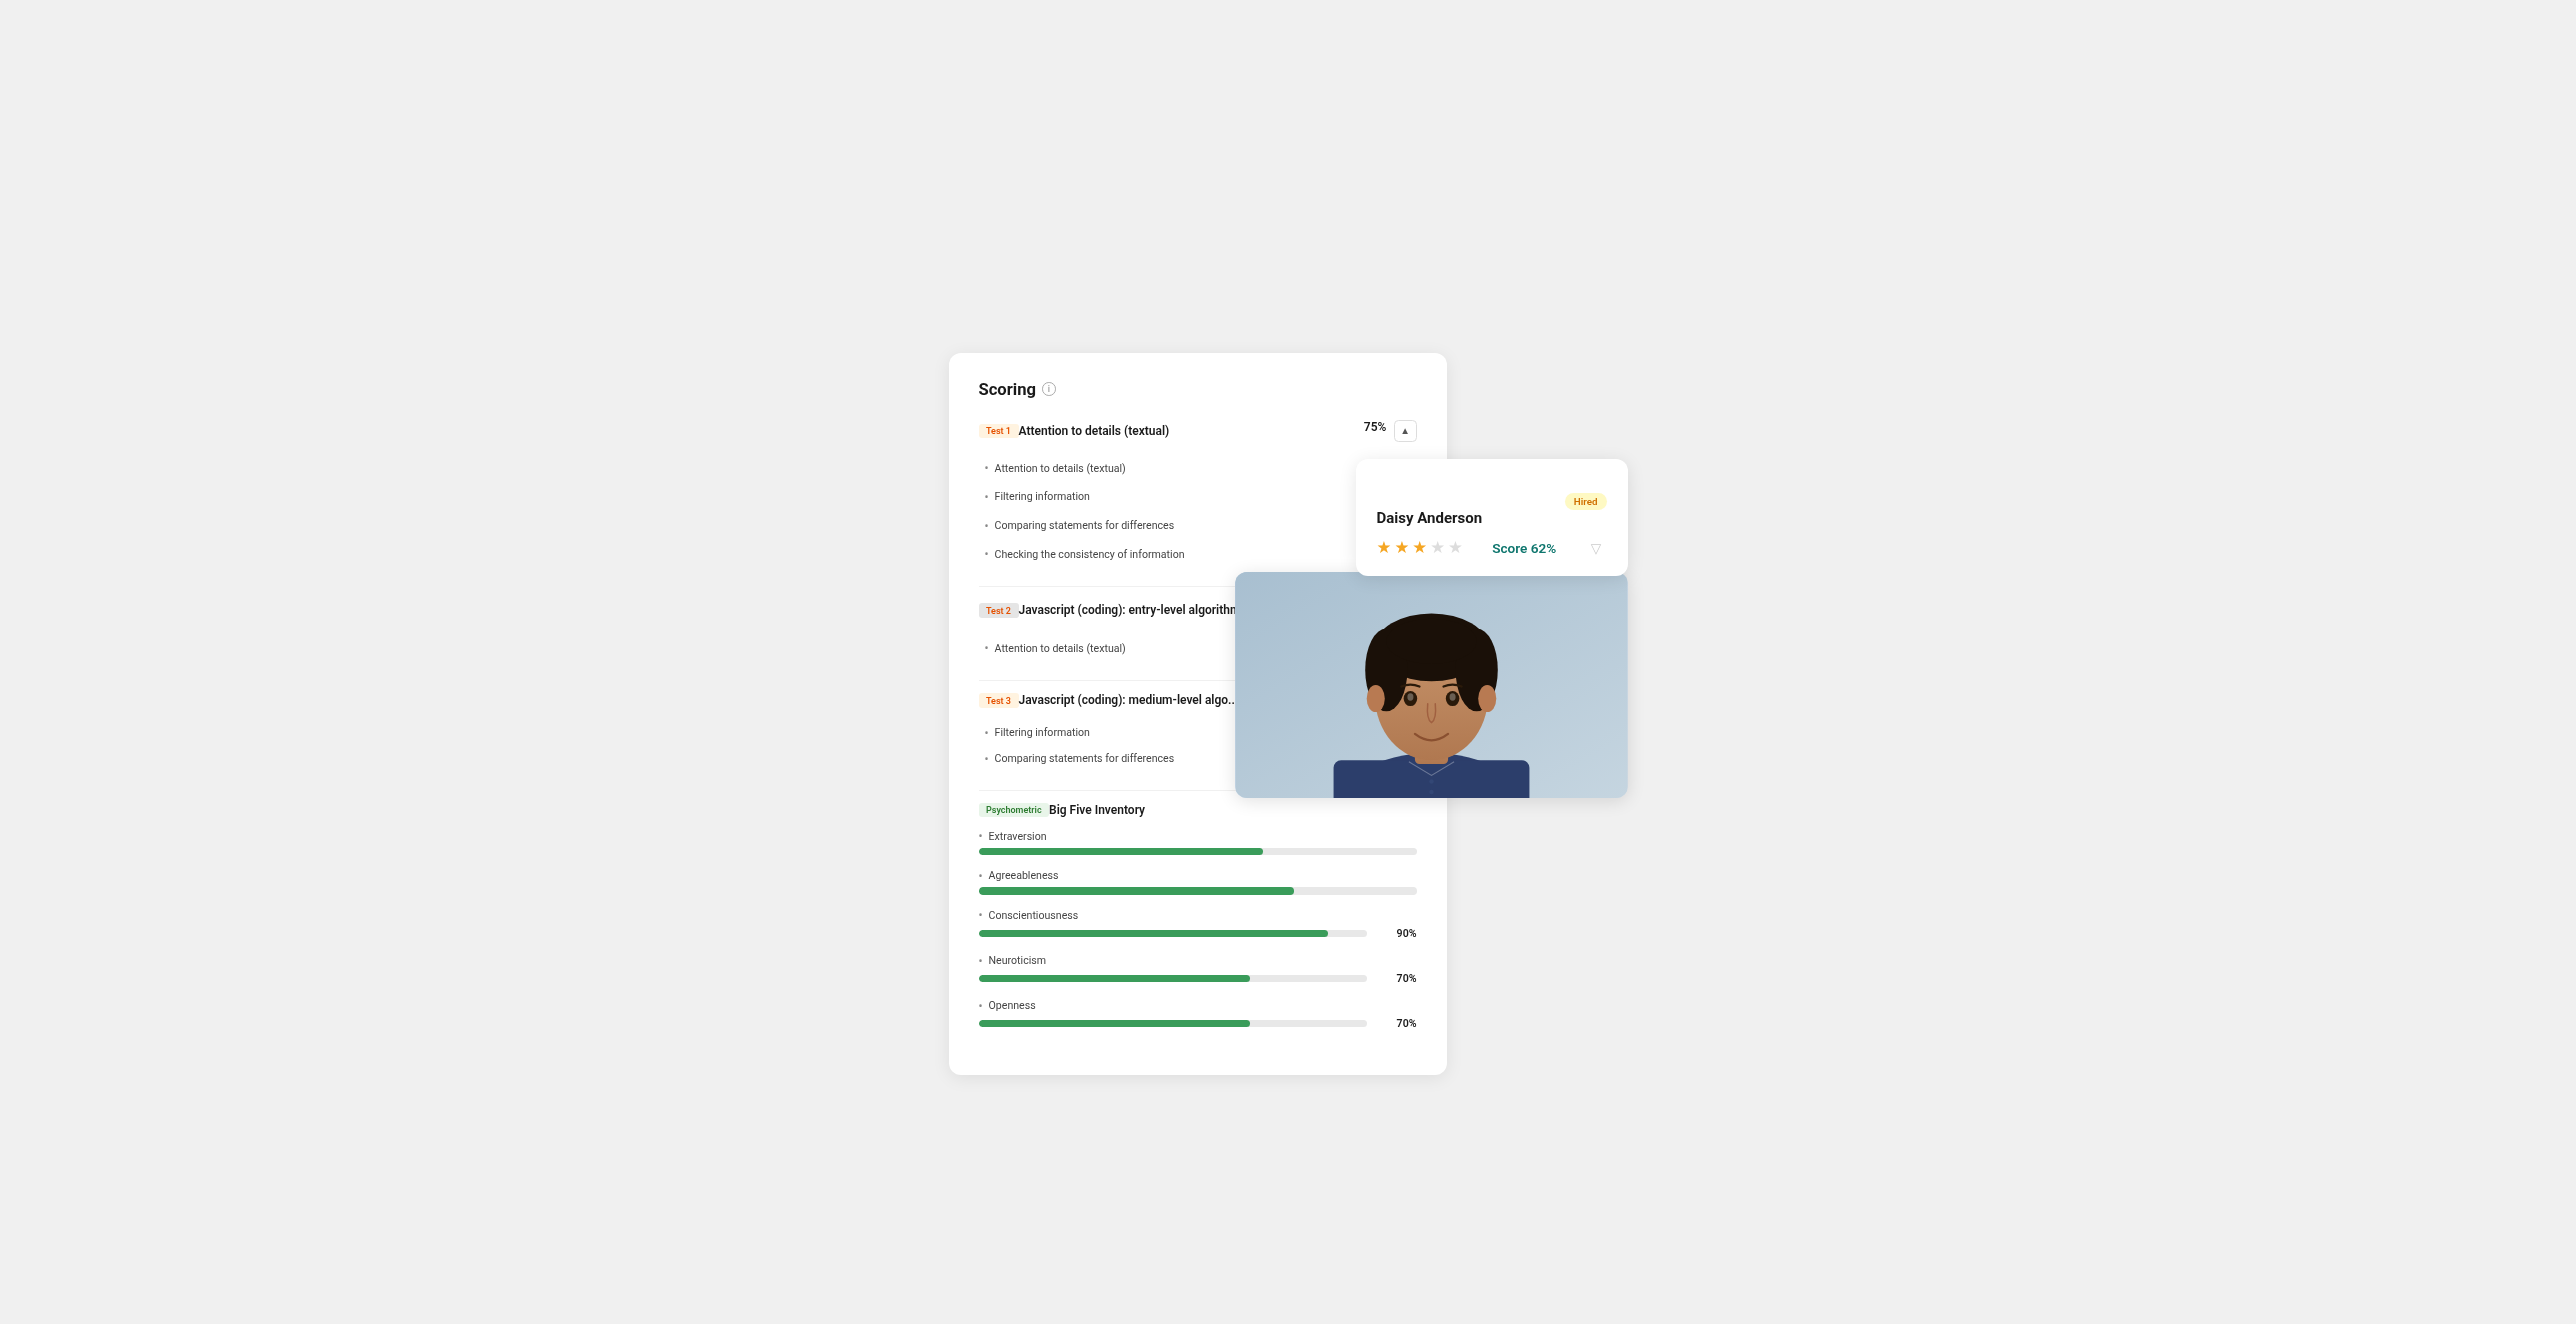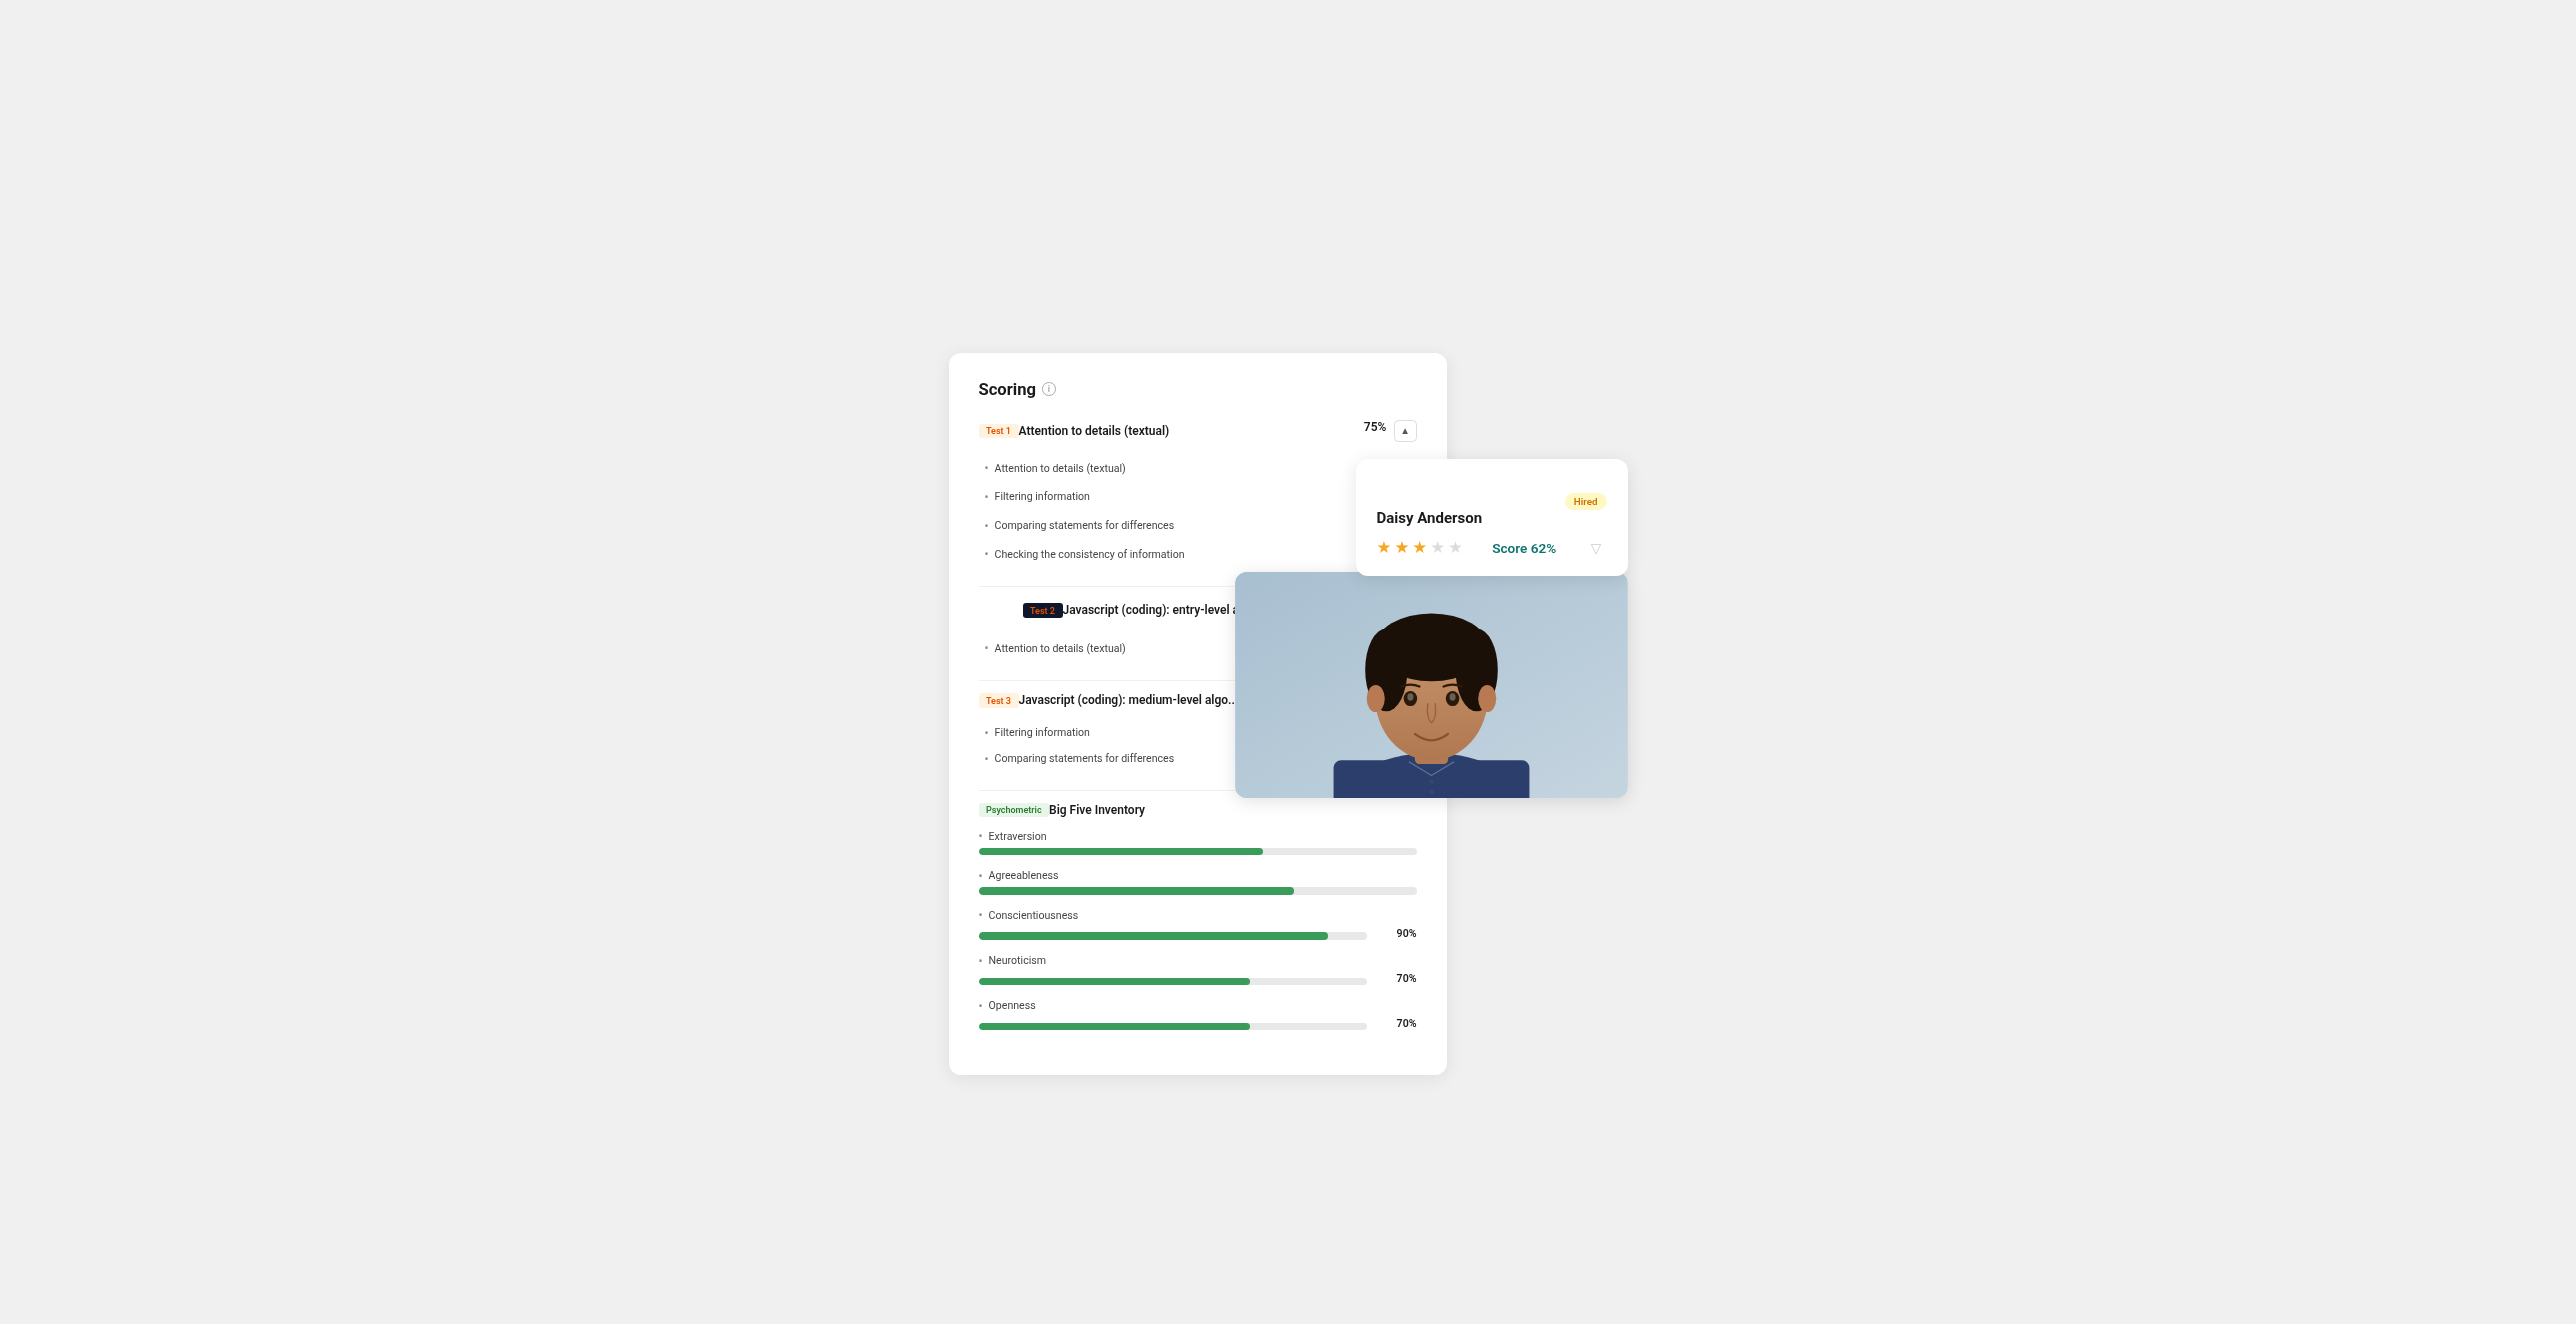--- a/index.html
+++ b/index.html
@@ -83,23 +83,22 @@
       border-radius: 3px;
       white-space: nowrap;
     }
 
     .test-badge-test1 {
       background: #fff3e0;
       color: #e65100;
     }
 
     .test-badge-test2 {
-      background: #0f172a;
+      background: #e5e5e5;
       color: #e65100;
-      margin-left: 44px;
     }
 
     .test-badge-test3 {
       background: #fff3e0;
       color: #e65100;
     }
 
     .test-badge-psychometric {
       background: #e8f5e9;
       color: #2e7d32;
@@ -189,21 +188,21 @@
       font-size: 10.6px;
       color: #444;
       margin-bottom: 4.5px;
       display: flex;
       align-items: center;
       gap: 6px;
     }
 
     .bar-row {
       display: flex;
-      align-items: flex-end;
+      align-items: center;
       gap: 20px;
     }
 
     .bar-track {
       flex: 1;
       height: 7.5px;
       background: #e8e8e8;
       border-radius: 3.8px;
       overflow: hidden;
     }

